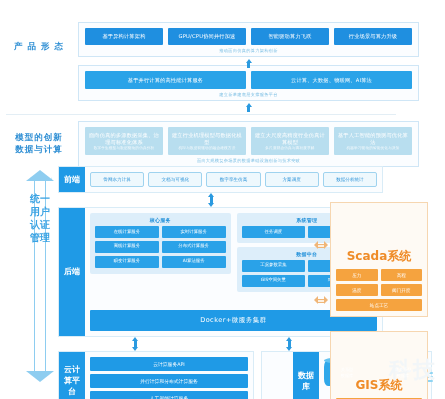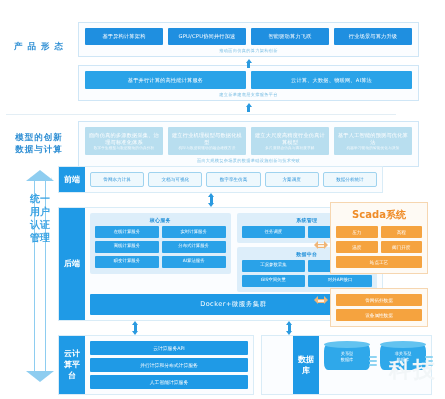--- a/index.html
+++ b/index.html
@@ -127,21 +127,21 @@
   .group-title {
     text-align: center; color: #1f8fd9; font-weight: bold;
     font-size: 5px; margin-bottom: 3px; letter-spacing: .3px;
   }
   .grid2 { display: grid; grid-template-columns: 1fr 1fr; gap: 3px; }
   .sbx {
     background: #2aa2e8; color: #fff; font-size: 4.4px;
     text-align: center; padding: 3.5px 1px; border-radius: 1px; line-height: 1.1;
   }
   .docker-bar {
-    margin-top: 2px; background: #1f9ae6; color: #fff;
+    margin-top: 18px; background: #1f9ae6; color: #fff;
     text-align: center; font-size: 6.5px; padding: 6px 0; border-radius: 1px;
     letter-spacing: .5px;
   }
 
   
   .conn { position: relative; height: 14px; }
   .dbl-arrow {
     position: absolute; width: 7px; height: 14px;
   }
   .dbl-arrow .st { position:absolute; left:2px; top:3px; width:3px; height:8px; background:#2a9ae0; }
@@ -182,22 +182,23 @@
     display: block; height: 2.5px; background: #8fd4f2; margin-bottom: 1.5px; border-radius: 1px;
   }
 
   
   .side-panels { position: absolute; left: 330px; top: 44px; width: 98px; }
   .opanel {
     border: 1px solid #f6d6b0; background: #fefaf4; padding: 5px;
   }
   .opanel + .opanel { margin-top: 14px; }
   .opanel-title {
-    text-align: center; color: #ef8c28; font-weight: bold; font-size: 10px;
+    text-align: center; color: #ef8c28; font-weight: bold; font-size: 12px;
     margin-bottom: 4px;
+    margin-top: 40px;
   }
   .ogrid { display: grid; grid-template-columns: 1fr 1fr; gap: 3px; }
   .obx {
     background: #f5a33f; color: #fff; font-size: 4.6px; text-align: center;
     padding: 3.5px 1px; border-radius: 1px; line-height: 1.1;
   }
   .obx.full { grid-column: 1 / -1; }
   .ostack { display: flex; flex-direction: column; gap: 3px; }
 
   .side-arrow {
@@ -447,20 +448,21 @@
       <div class="ogrid">
         <div class="obx">压力</div>
         <div class="obx">高程</div>
         <div class="obx">温度</div>
         <div class="obx">阀门开度</div>
         <div class="obx full">站点工艺</div>
       </div>
     </div>
 
     <div class="opanel">
+      <div class="opanel-title">GIS系统</div>
       <div class="ostack">
         <div class="obx">管网拓扑数据</div>
         <div class="obx">设备属性数据</div>
       </div>
     </div>
 
   </div>
 
   <div class="watermark">科技</div>
 

